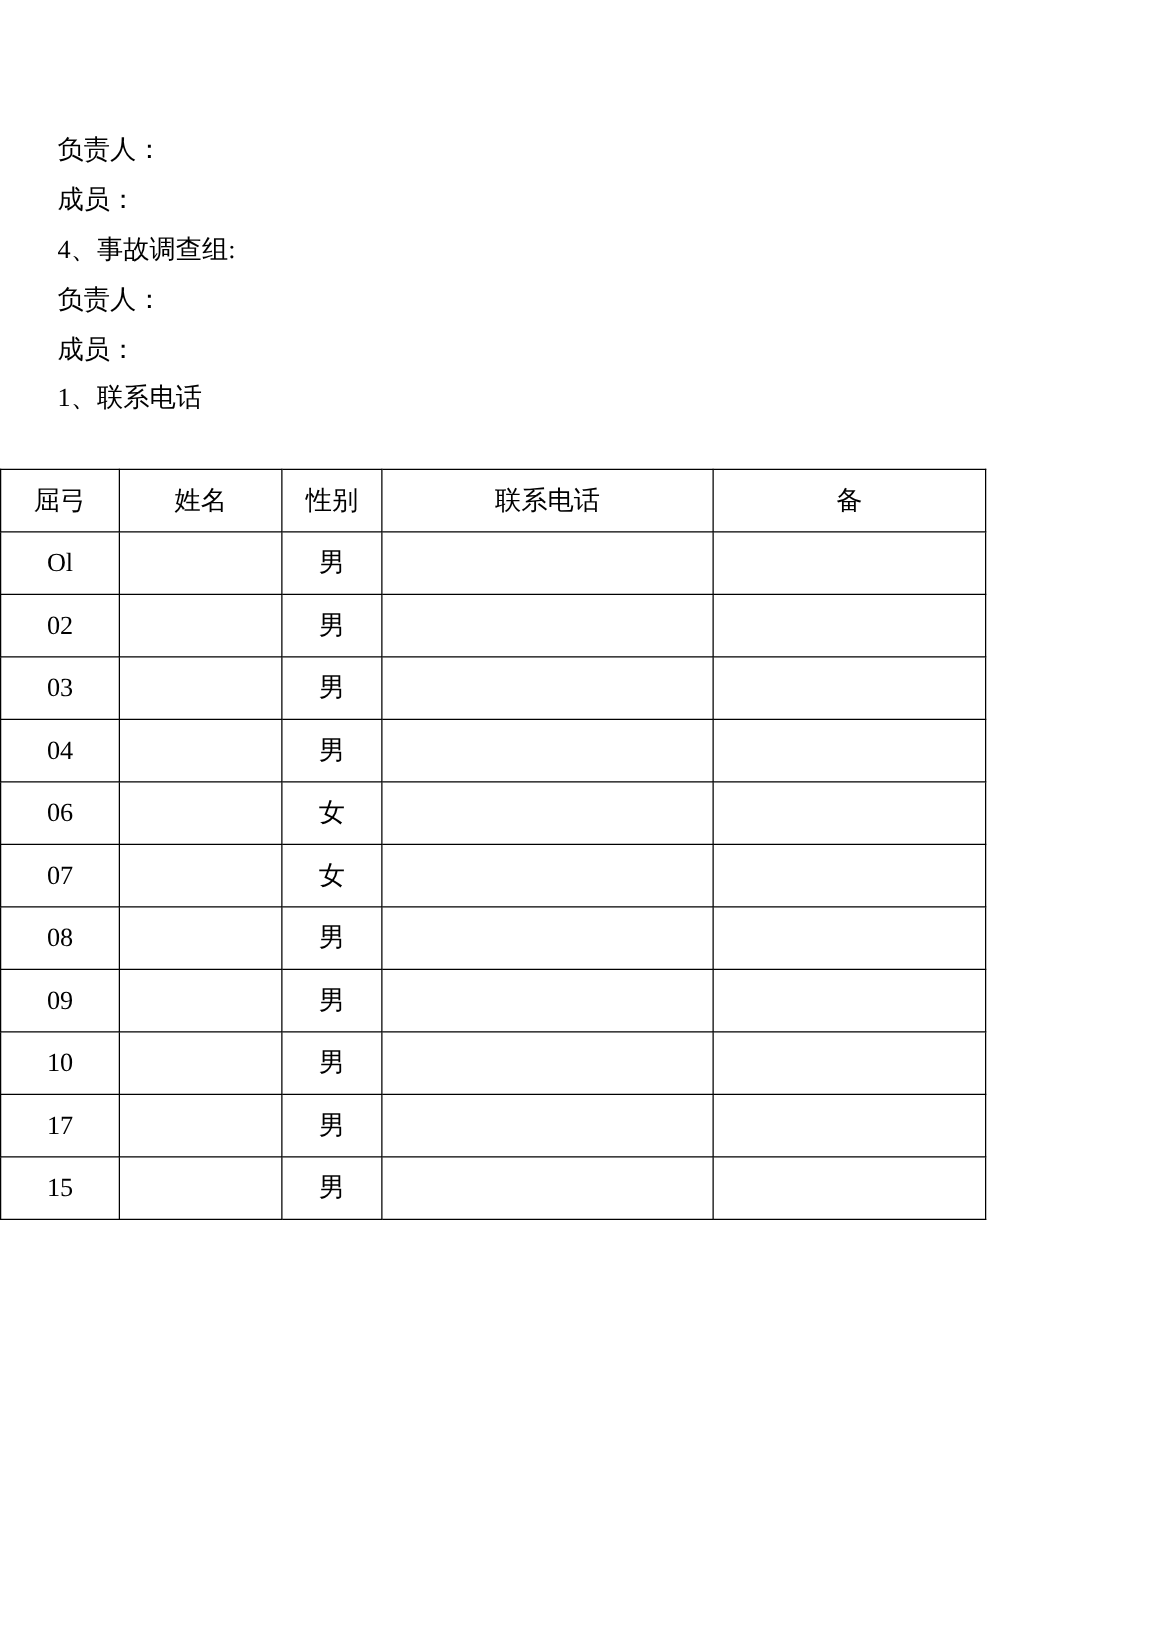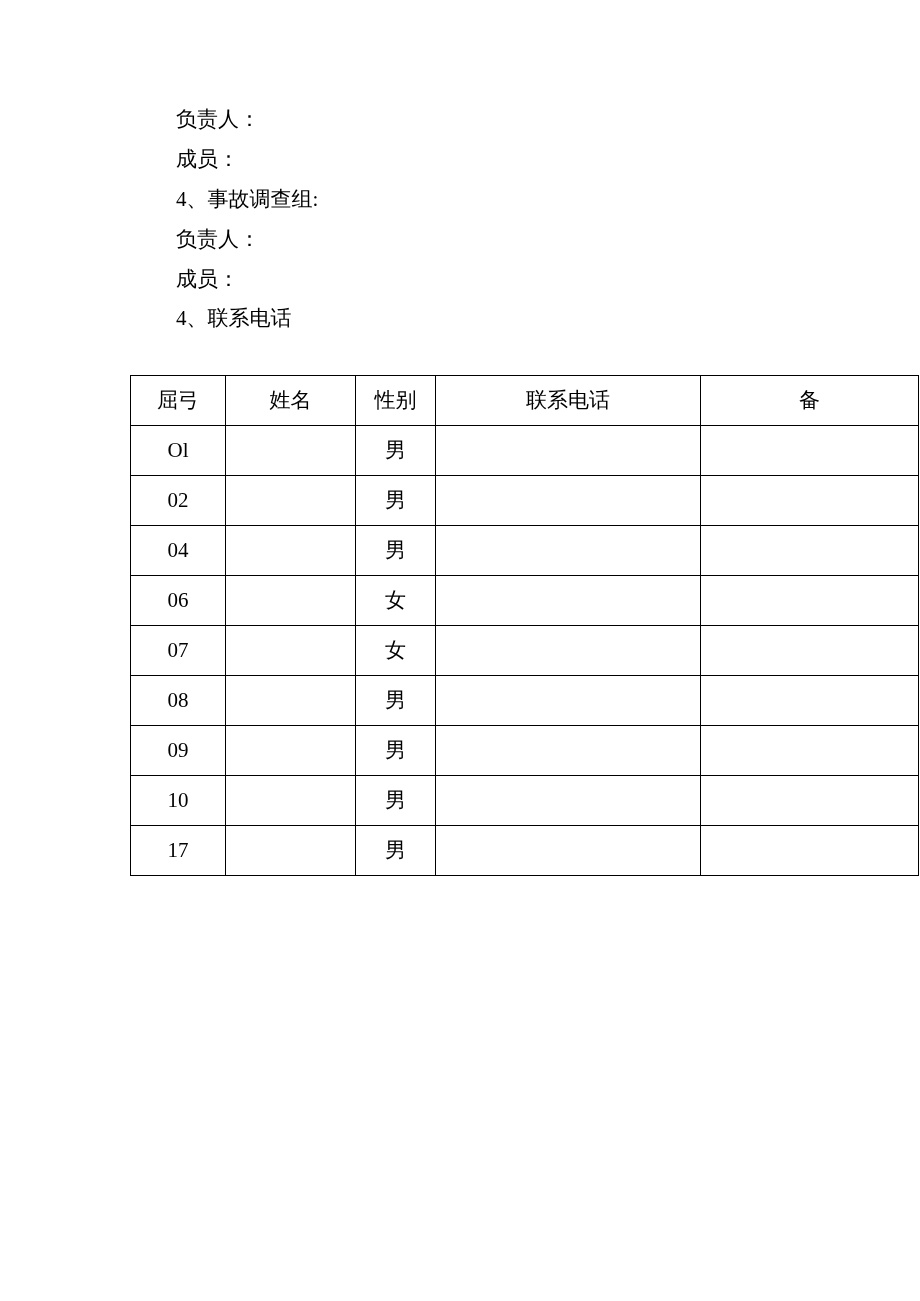--- a/index.html
+++ b/index.html
@@ -9,21 +9,20 @@
     width: 920px;
     height: 1301px;
     background: #ffffff;
     font-family: "SimSun", "宋体", serif;
     color: #000;
     font-size: 21px;
     line-height: 1.9;
   }
   .page {
     padding-top: 100px;
-    padding-left: 130px;
   }
   .text-block {
     margin-left: 46px;
     margin-bottom: 36px;
   }
   .text-line {
     margin: 0;
   }
   table {
     border-collapse: collapse;
@@ -49,21 +48,21 @@
 <body>
 
 <div class="page">
 
   <div class="text-block">
     <p class="text-line">负责人：</p>
     <p class="text-line">成员：</p>
     <p class="text-line">4、事故调查组:</p>
     <p class="text-line">负责人：</p>
     <p class="text-line">成员：</p>
-    <p class="text-line">4、联系电话</p>
+    <p class="text-line">1、联系电话</p>
   </div>
 
   <table>
     <colgroup>
       <col class="col-idx">
       <col class="col-name">
       <col class="col-sex">
       <col class="col-phone">
       <col class="col-note">
     </colgroup>
@@ -79,20 +78,27 @@
     <tbody id="tb">
         <tr>
           <td>Ol</td>
           <td></td>
           <td>男</td>
           <td></td>
           <td></td>
         </tr>
         <tr>
           <td>02</td>
+          <td></td>
+          <td>男</td>
+          <td></td>
+          <td></td>
+        </tr>
+        <tr>
+          <td>03</td>
           <td></td>
           <td>男</td>
           <td></td>
           <td></td>
         </tr>
         <tr>
           <td>04</td>
           <td></td>
           <td>男</td>
           <td></td>
@@ -133,16 +139,23 @@
           <td></td>
           <td></td>
         </tr>
         <tr>
           <td>17</td>
           <td></td>
           <td>男</td>
           <td></td>
           <td></td>
         </tr>
+        <tr>
+          <td>15</td>
+          <td></td>
+          <td>男</td>
+          <td></td>
+          <td></td>
+        </tr>
       </tbody>
   </table>
 
 </div>
 
 </body></html>

